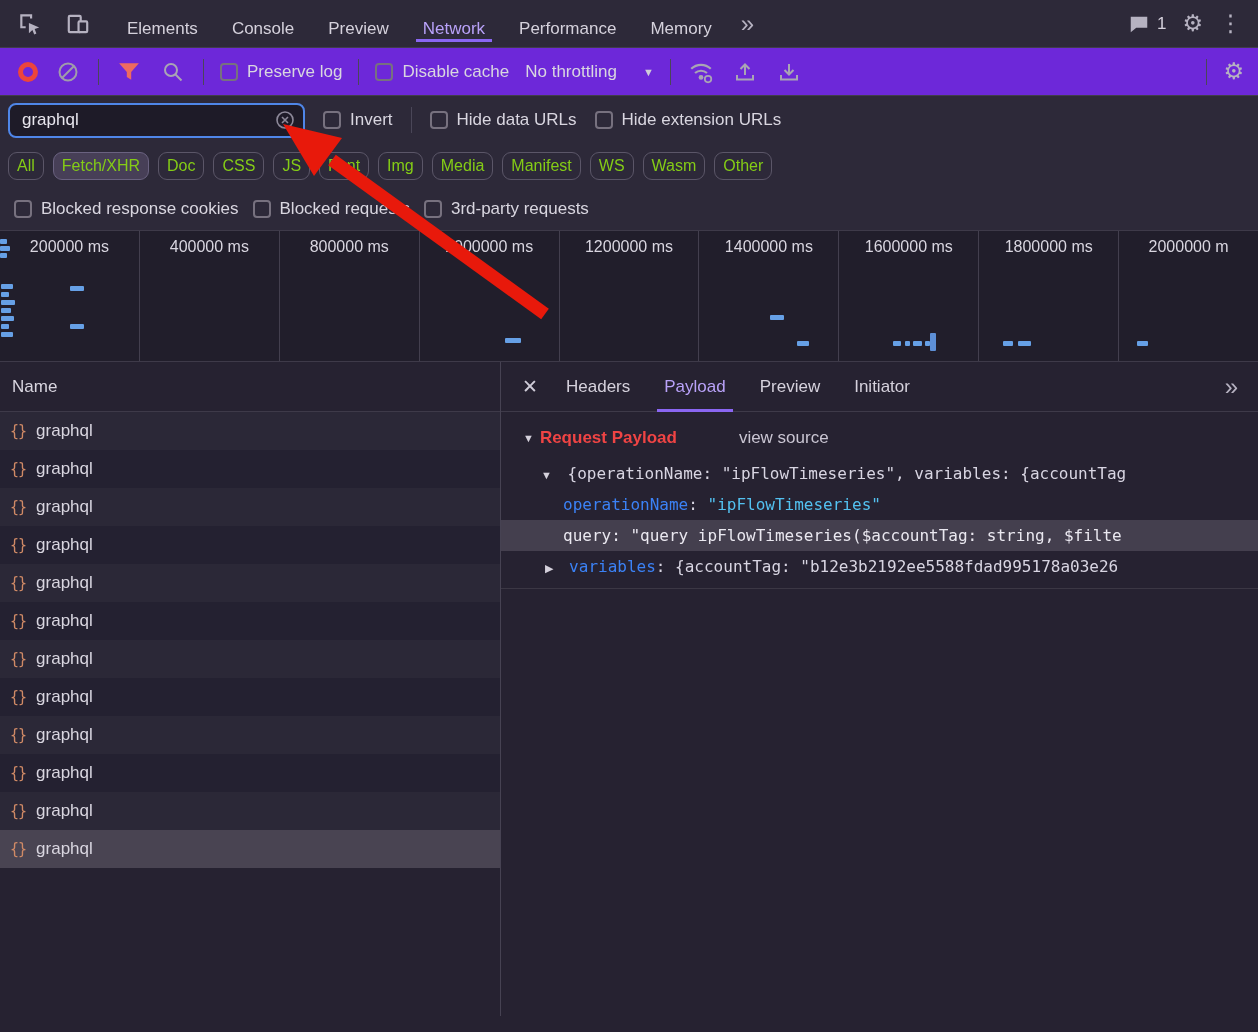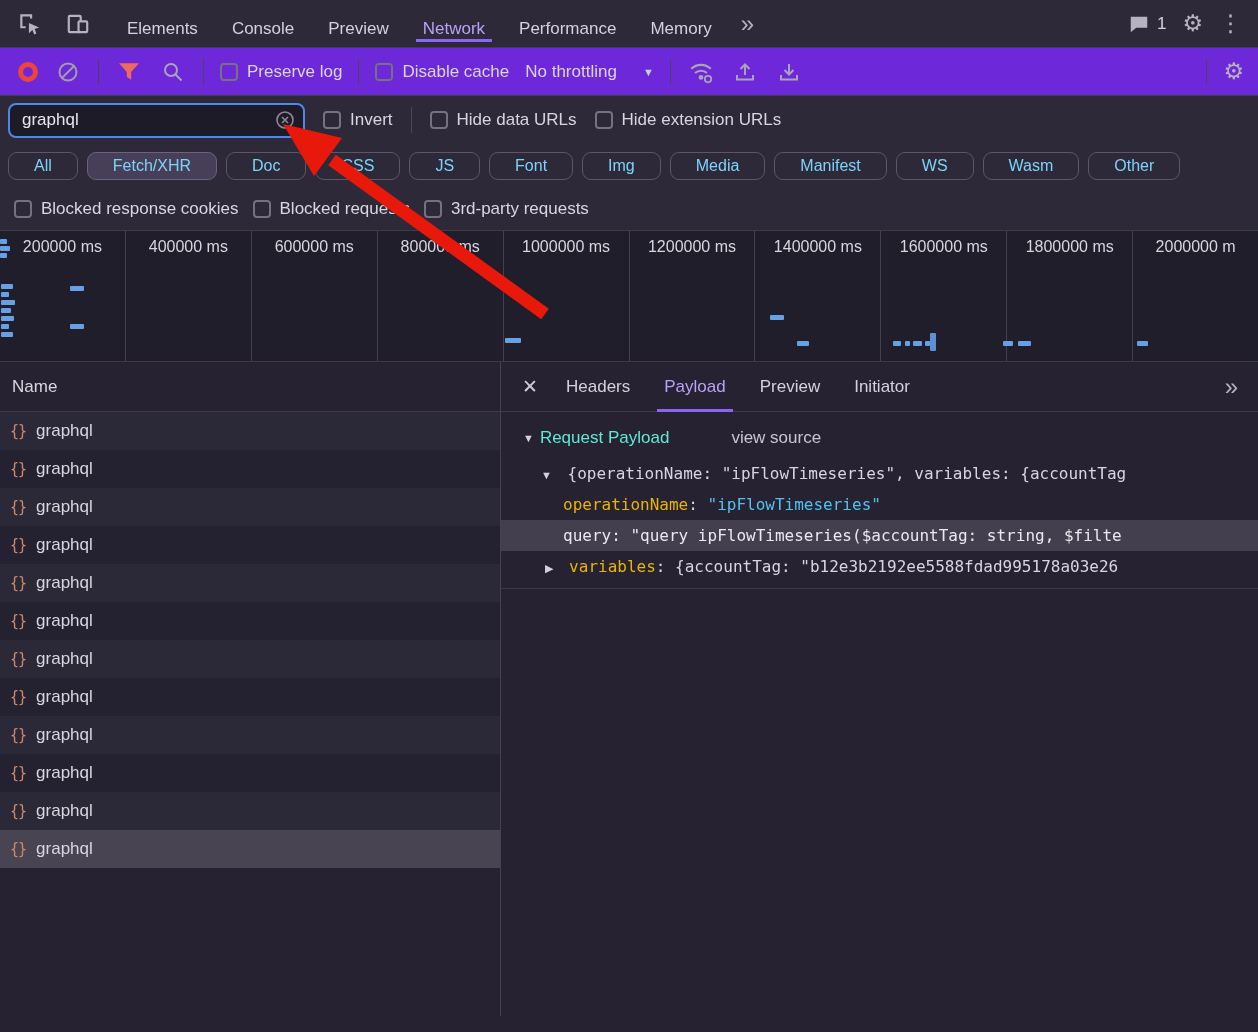--- a/index.html
+++ b/index.html
@@ -62,22 +62,22 @@
     flex:1; background:transparent; border:none; outline:none; color:#e8e6ee;
     font-size:17px; font-family:"Liberation Sans", sans-serif; min-width:0;
   }
   .clear-btn { cursor:pointer; display:flex; }
 
   
   .chiprow {
     height:44px; background:#2d2939; display:flex; align-items:center; gap:9px; padding:0 8px;
   }
   .chip {
-    border:1px solid #5b5668; border-radius:9px; padding:4px 25px; font-size:16px;
-    color:#7dd3fc; cursor:pointer; white-space:nowrap; background:transparent;text-align:center;
+    border:1px solid #5b5668; border-radius:9px; padding:4px 8px; font-size:16px;
+    color:#84cc16; cursor:pointer; white-space:nowrap; background:transparent;text-align:center;
   }
   .chip.active { background:#473f57; border-color:#6a6280; }
 
   
   .blockedrow {
     height:42px; background:#2d2939; display:flex; align-items:center; gap:14px; padding:0 14px;
   }
 
   
   .timeline {
@@ -116,34 +116,34 @@
     height:50px; display:flex; align-items:center; border-bottom:1px solid #3e3a49; padding:0 6px 0 10px;
   }
   .close-x { width:38px; text-align:center; font-size:19px; color:#cfccd8; cursor:pointer; }
   .dtab { padding:0 17px; height:50px; line-height:49px; font-size:17px; color:#d5d1dc; position:relative; cursor:pointer; }
   .dtab.active { color:#b9a2f9; }
   .dtab.active::after { content:""; position:absolute; left:10px; right:10px; bottom:0; height:3px; background:#8a66f2; }
   .dtabs-more { margin-left:auto; color:#b6b2c1; font-size:24px; padding:0 14px; cursor:pointer; }
 
   .payload-head { display:flex; align-items:center; padding:16px 0 10px 22px; }
   .disc { font-size:11px; color:#d5d1dc; margin-right:6px; cursor:pointer; }
-  .payload-title { font-size:17px; font-weight:normal; color:#5eead4; }
+  .payload-title { font-size:17px; font-weight:bold; color:#ef4444; }
   .view-source { font-size:17px; color:#c9c5d2; margin-left:62px; cursor:pointer; }
 
   .tree { border-bottom:1px solid #3b3744; padding-bottom:6px; }
   .trow {
     font-family:"DejaVu Sans Mono", monospace; font-size:16px; height:31px; line-height:31px;
     white-space:nowrap; overflow:hidden; color:#d8d5e2; cursor:pointer;
   }
   .trow .disc { font-family:"Liberation Sans", sans-serif; }
   .trow-summary { padding-left:40px; }
   .trow-kv { padding-left:62px; }
   .trow-sel { background:#443f4e; color:#eae8f0; }
   .trow-vars { padding-left:44px; }
-  .k-purple { color:#eab308; }
+  .k-purple { color:#3b82f6; }
   .v-cyan { color:#53c1f0; }
   .plain { color:#d8d5e2; }
   .sel-text { color:#eae8f0; }
 
   
   .arrow-overlay { position:absolute; inset:0; pointer-events:none; z-index:60; }
 </style>
 </head>
 <body>
 
@@ -294,21 +294,20 @@
     </span>
     <span class="cbgroup">
       <span class="checkbox"></span>
       <span class="cblabel">3rd-party requests</span>
     </span>
   </div>
 
   <div class="timeline">
     <div class="tcol">200000 ms</div>
     <div class="tcol">400000 ms</div>
-    <div class="tcol">600000 ms</div>
     <div class="tcol">800000 ms</div>
     <div class="tcol">1000000 ms</div>
     <div class="tcol">1200000 ms</div>
     <div class="tcol">1400000 ms</div>
     <div class="tcol">1600000 ms</div>
     <div class="tcol">1800000 ms</div>
     <div class="tcol">2000000 m</div>
 
     <span class="bar" style="left:0;top:8px;width:7px;"></span>
     <span class="bar" style="left:0;top:15px;width:10px;"></span>

